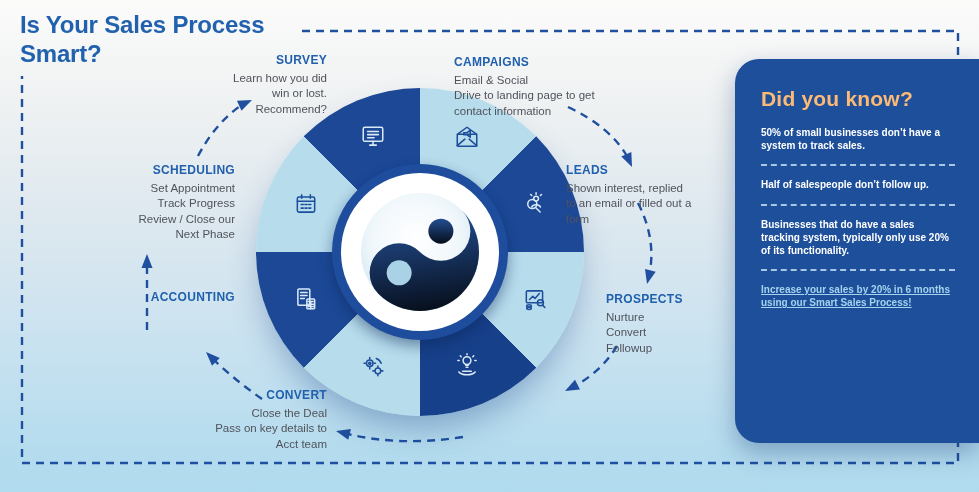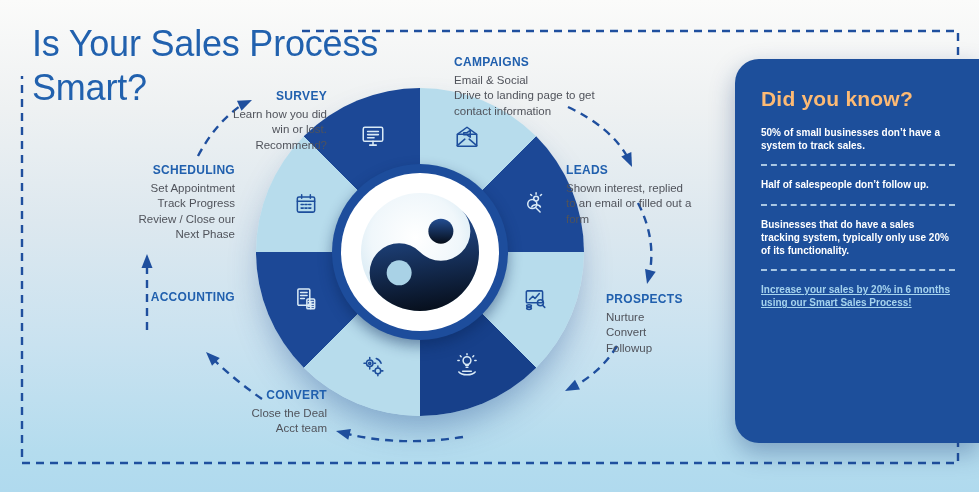--- a/index.html
+++ b/index.html
@@ -3,22 +3,22 @@
 <meta charset="utf-8">
 <style>
   html,body{margin:0;padding:0;}
   body{width:979px;height:492px;overflow:hidden;font-family:"Liberation Sans",sans-serif;}
   #canvas{position:relative;width:979px;height:492px;
     background:linear-gradient(180deg,#fbfbfa 0%,#eef1f2 22%,#dde8ef 45%,#c9e2f0 70%,#b4dcee 92%,#b0daee 100%);}
   svg{display:block;}
   #flow{position:absolute;left:0;top:0;pointer-events:none;}
 
   
-  #title{position:absolute;left:20px;top:10px;margin:12px;font-size:36px;line-height:1.22;
-    font-weight:400;color:#2161ae;letter-spacing:-0.2px;}
+  #title{position:absolute;left:20px;top:10px;margin:0;font-size:24px;line-height:1.22;
+    font-weight:700;color:#2161ae;letter-spacing:-0.2px;}
 
   
   .circ{position:absolute;border-radius:50%;}
   #wheel{left:256px;top:88px;width:328px;height:328px;
     background:conic-gradient(#b7dcec 0deg 45deg,#1c4896 45deg 90deg,#b7dcec 90deg 135deg,
       #17408a 135deg 180deg,#b7dcec 180deg 225deg,#1c4896 225deg 270deg,
       #b7dcec 270deg 315deg,#1c4896 315deg 360deg);
     box-shadow:0 18px 32px -6px rgba(25,70,140,.38);}
   #ring-navy{left:332px;top:164px;width:176px;height:176px;background:#1d4d9c;
     box-shadow:0 6px 14px rgba(8,35,85,.45);}
@@ -30,21 +30,21 @@
   .ic-light svg{stroke:#d9eaf6;}
   .ic-dark  svg{stroke:#1d4e9c;}
   #ic-survey{left:360px;top:124px;} #ic-campaigns{left:454px;top:124px;}
   #ic-leads{left:522px;top:191px;}  #ic-prospects{left:522px;top:286px;}
   #ic-opportunities{left:454px;top:353px;} #ic-convert{left:360px;top:353px;}
   #ic-accounting{left:293px;top:286px;} #ic-scheduling{left:293px;top:191px;}
 
   
   .lbl{position:absolute;font-size:11.5px;line-height:1.33;color:#50535b;font-weight:500;}
   .lbl .hd{font-size:12px;font-weight:800;color:#2160ae;letter-spacing:.3px;margin-bottom:2px;}
-  #lbl-survey{left:175px;top:53px;width:152px;text-align:right;margin-top:36px;}
+  #lbl-survey{left:175px;top:53px;width:152px;text-align:right;}
   #lbl-campaigns{left:454px;top:55px;width:185px;text-align:left;}
   #lbl-leads{left:566px;top:163px;width:165px;text-align:left;}
   #lbl-prospects{left:606px;top:292px;width:120px;text-align:left;}
   #lbl-opportunities{left:468px;top:390px;width:185px;text-align:left;}
   #lbl-convert{left:187px;top:388px;width:140px;text-align:right;}
   #lbl-accounting{left:73px;top:290px;width:162px;text-align:right;}
   #lbl-scheduling{left:83px;top:163px;width:152px;text-align:right;}
 
   
   #panel{position:absolute;left:735px;top:59px;right:0;height:384px;box-sizing:border-box;
@@ -209,20 +209,21 @@
     <div class="bd">
         <div>Nurture</div>
         <div>Convert</div>
         <div>Followup</div>
       </div>
   </div>
   <div class="lbl" id="lbl-convert">
     <div class="hd">CONVERT</div>
     <div class="bd">
         <div>Close the Deal</div>
+        <div>Pass on key details to</div>
         <div>Acct team</div>
       </div>
   </div>
   <div class="lbl" id="lbl-accounting">
     <div class="hd">ACCOUNTING</div>
   </div>
   <div class="lbl" id="lbl-scheduling">
     <div class="hd">SCHEDULING</div>
     <div class="bd">
         <div>Set Appointment</div>

